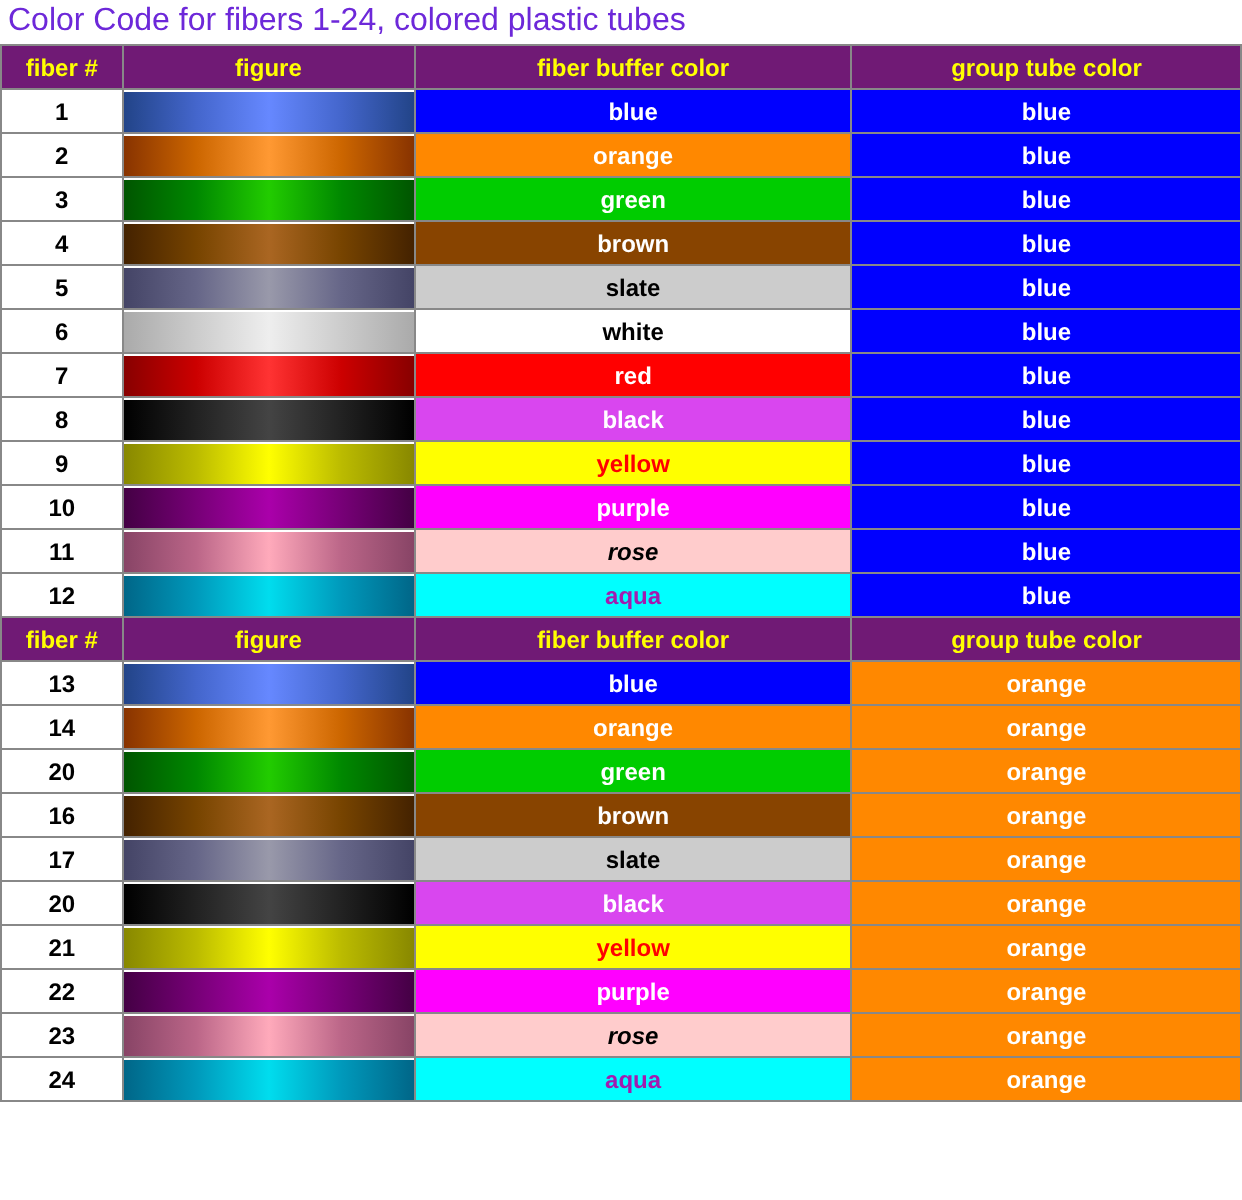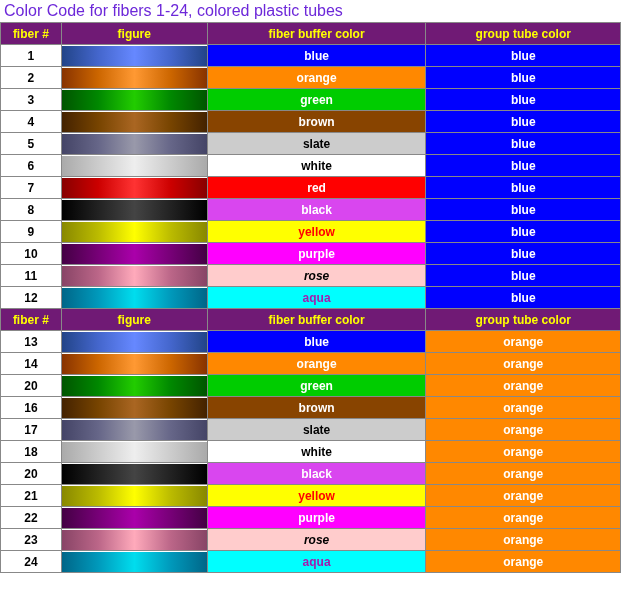--- a/index.html
+++ b/index.html
@@ -197,28 +197,20 @@
   </tr>
       <tr>
     <td class="fiber-num">17</td>
     <td class="figure-cell">
       <div class="figure-img fig-slate"></div>
     </td>
     <td class="buffer-cell buf-slate">slate</td>
     <td class="group-cell grp-orange">orange</td>
   </tr>
       <tr>
-    <td class="fiber-num">18</td>
-    <td class="figure-cell">
-      <div class="figure-img fig-white"></div>
-    </td>
-    <td class="buffer-cell buf-white">white</td>
-    <td class="group-cell grp-orange">orange</td>
-  </tr>
-      <tr>
     <td class="fiber-num">20</td>
     <td class="figure-cell">
       <div class="figure-img fig-black"></div>
     </td>
     <td class="buffer-cell buf-black">black</td>
     <td class="group-cell grp-orange">orange</td>
   </tr>
       <tr>
     <td class="fiber-num">21</td>
     <td class="figure-cell">

